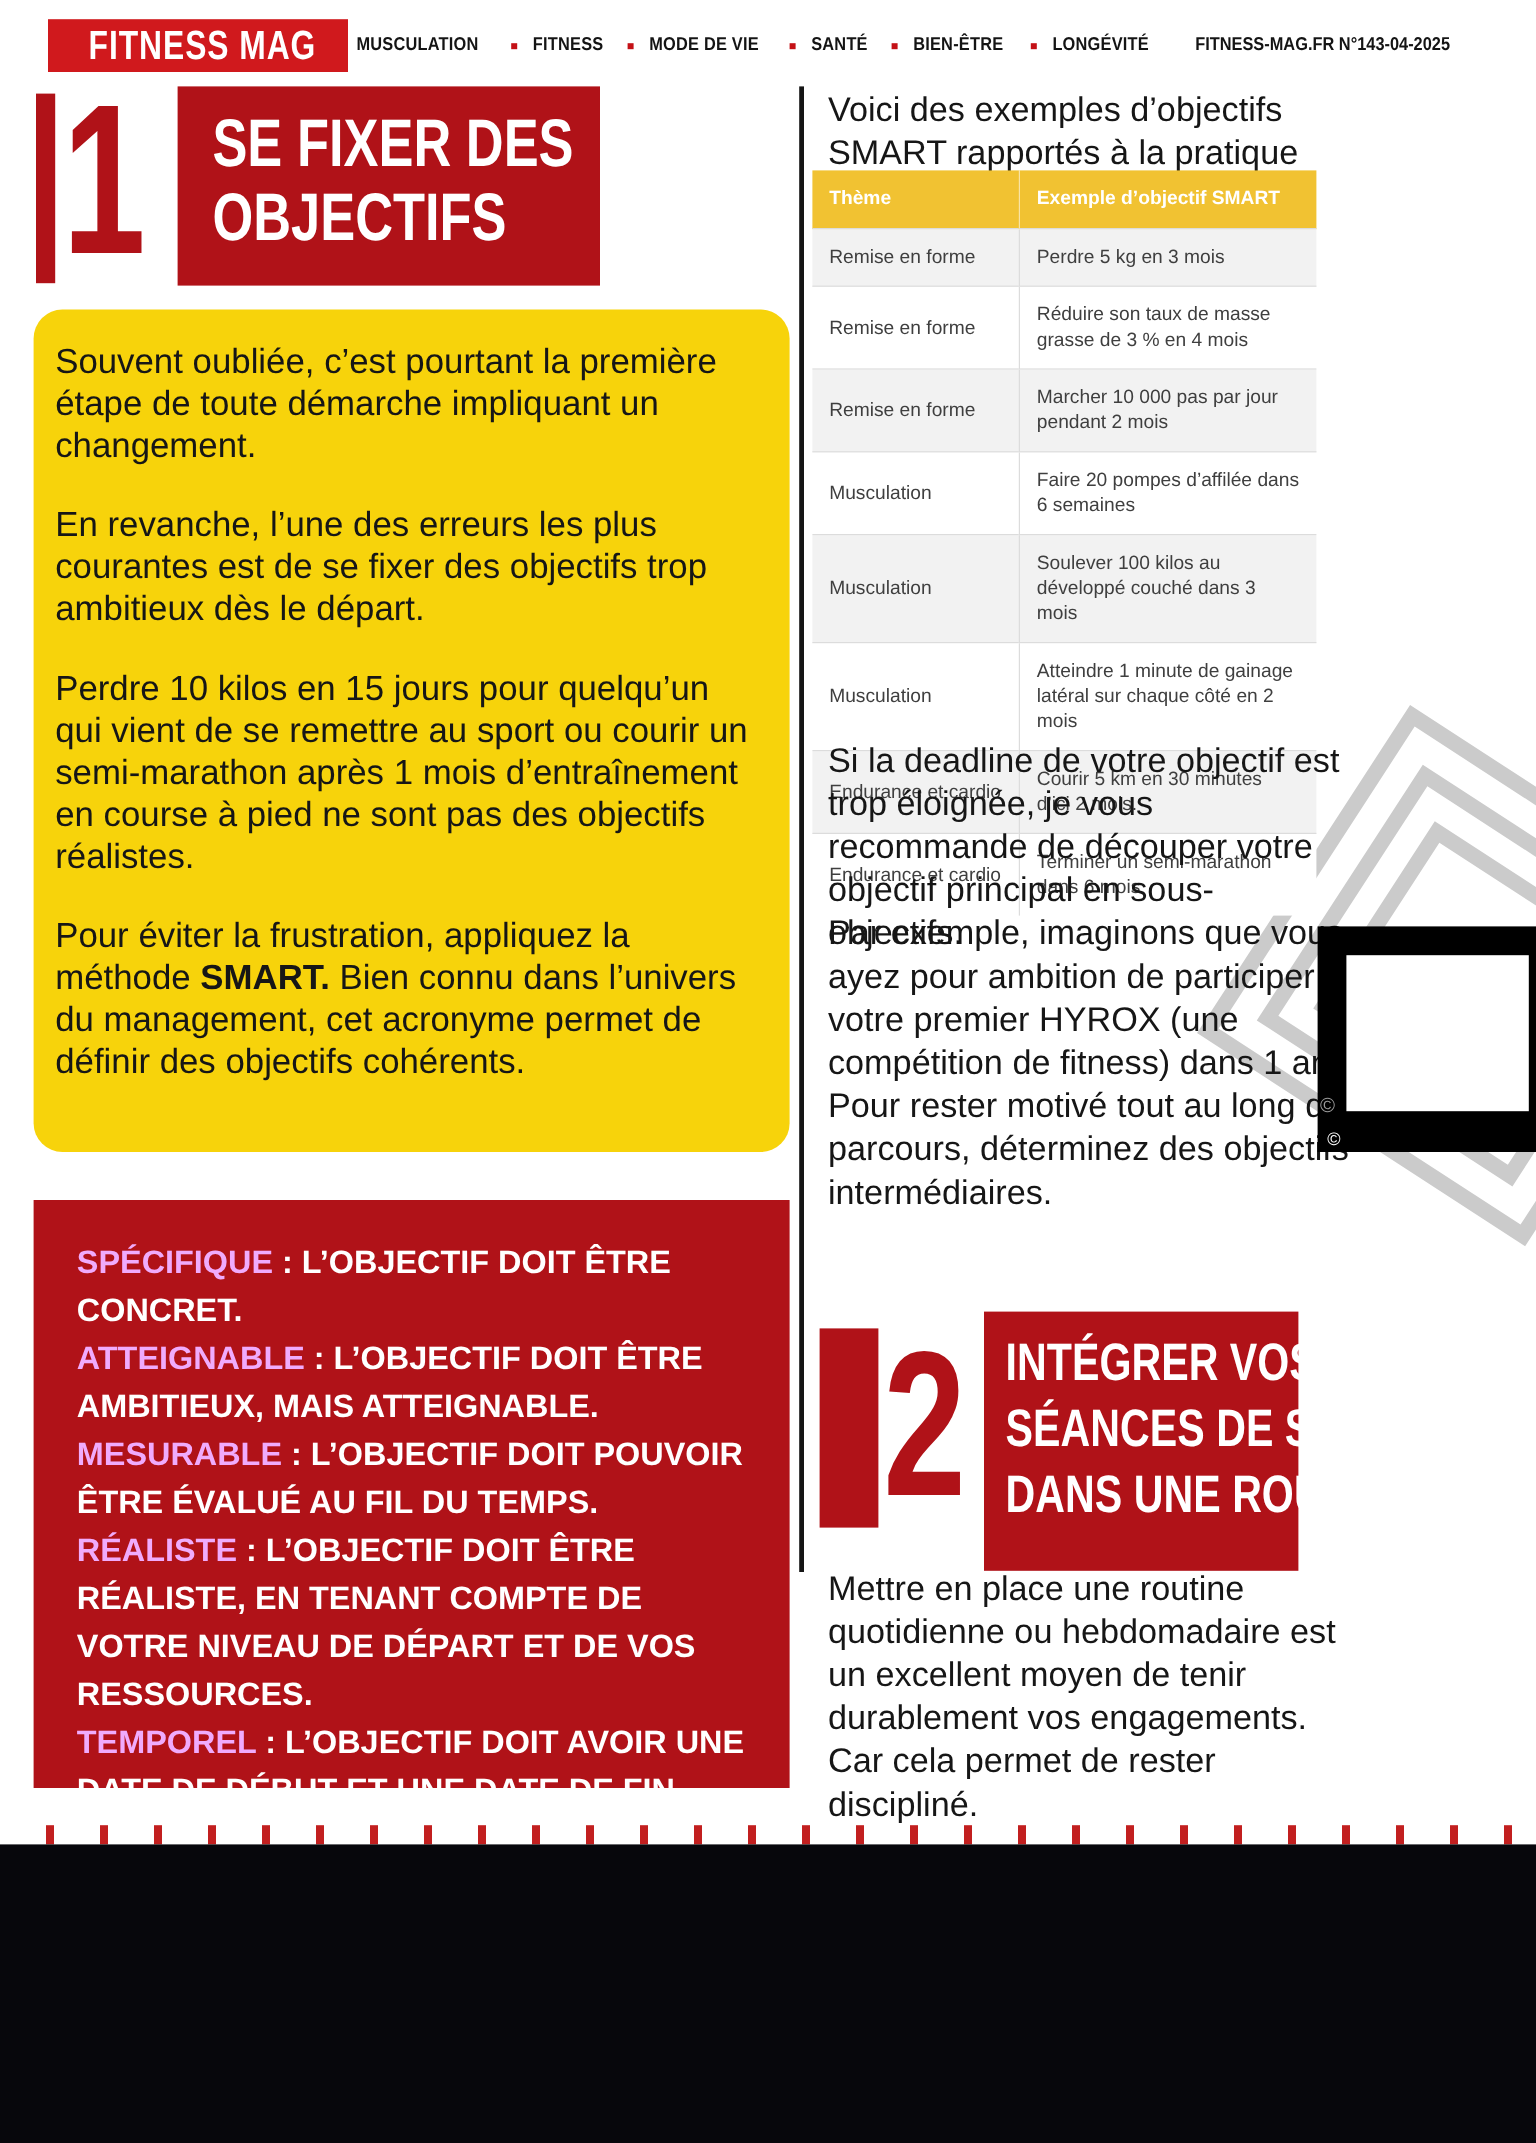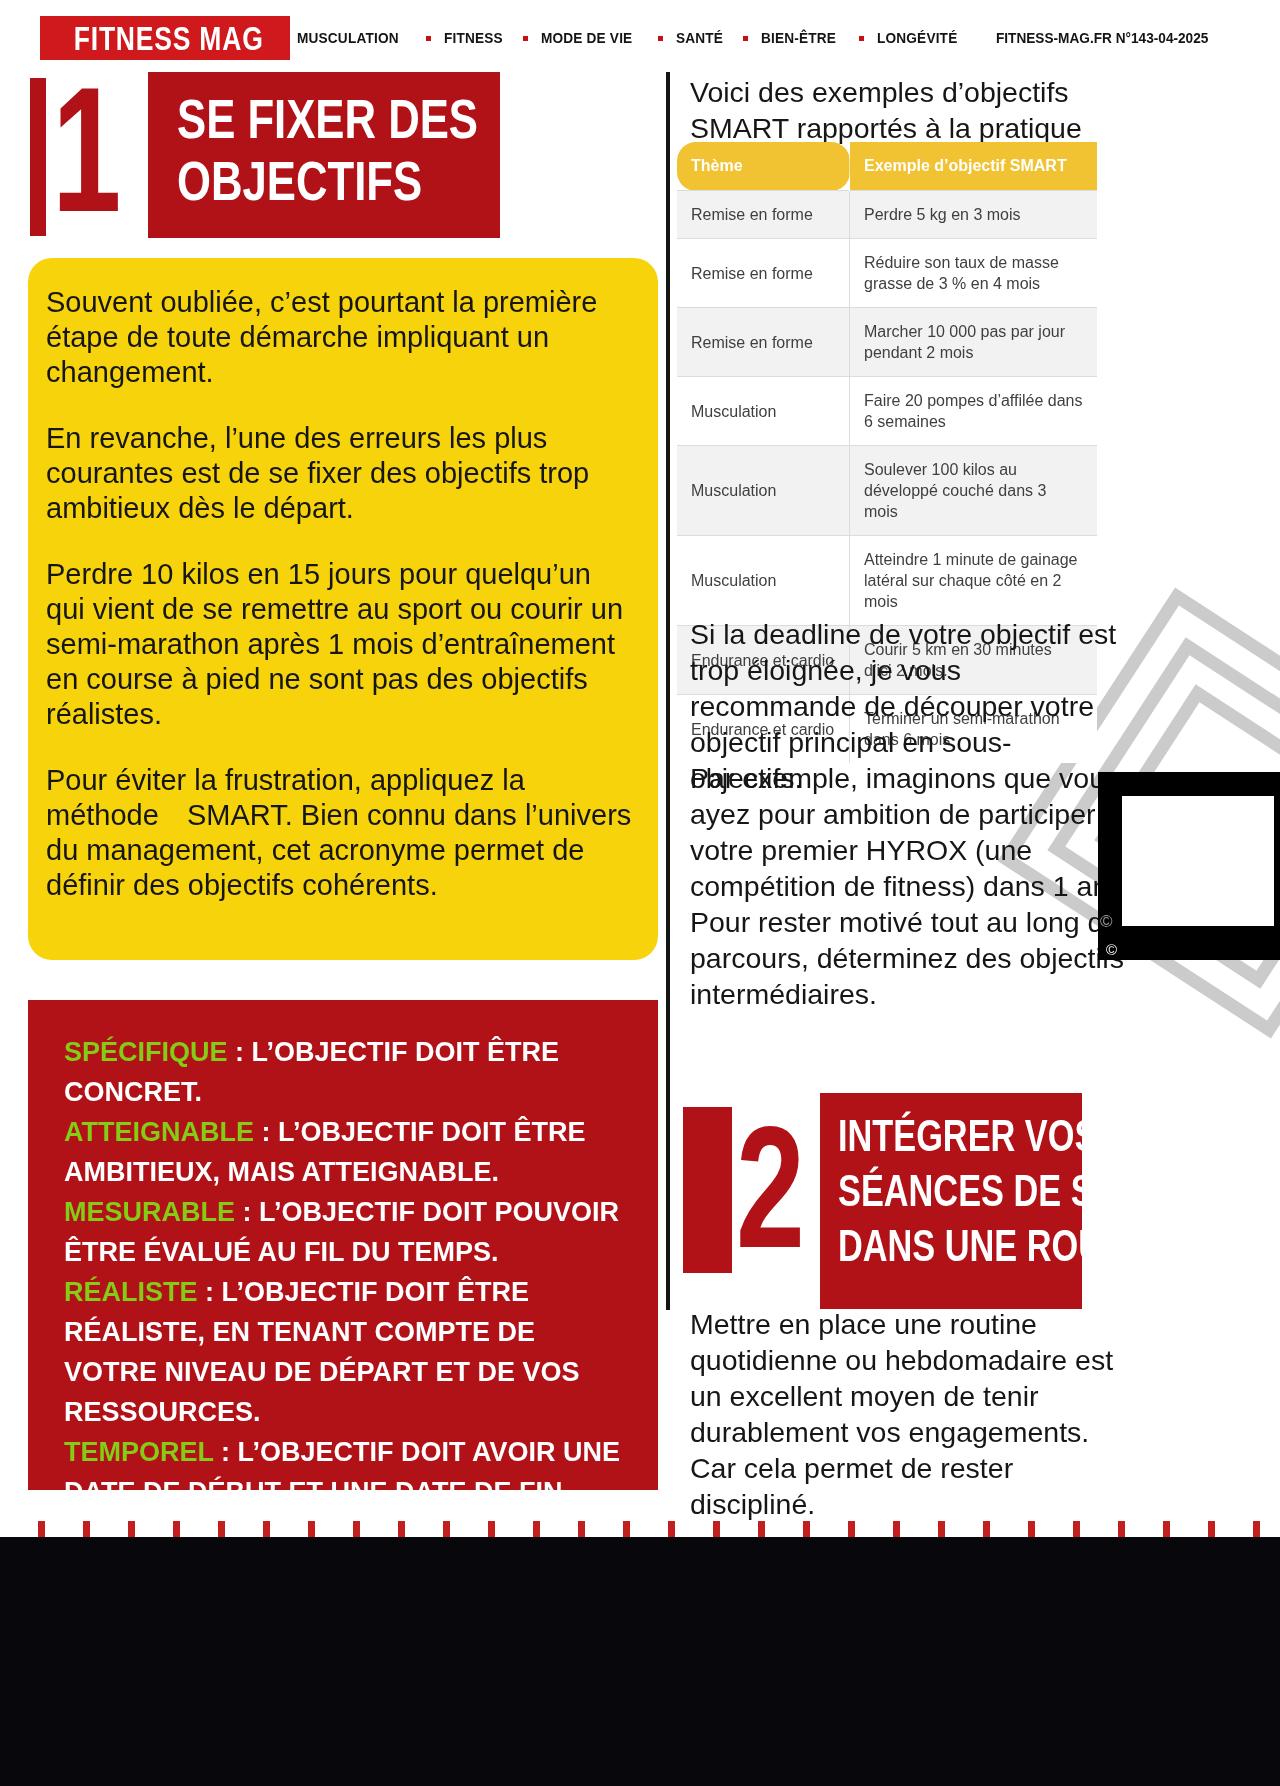--- a/index.html
+++ b/index.html
@@ -33,44 +33,44 @@
   .s2-num{left:736px;top:1098px;width:100px;height:180px;color:#b01218;
           font-size:172px;font-weight:bold;line-height:178px;}
   .s2-num span{transform:scaleX(0.72);transform-origin:0 50%;display:inline-block;}
   .s2-box{left:820px;top:1093px;width:262px;height:216px;padding:15px 0 0 18px;box-sizing:border-box;}
   .s2-box .line{height:55px;line-height:55px;color:#fff;font-weight:bold;font-size:44px;}
 
   
   .yellow-box{left:28px;top:258px;width:630px;height:702px;background:#f7d30b;border-radius:24px;
               padding:27px 22px 0 18px;box-sizing:border-box;font-size:29px;line-height:35px;color:#161616;}
   .yellow-box p{margin:0 0 31px 0;}
-  .yellow-box b{font-weight:normal;margin-left:20px;}
+  .yellow-box b{font-weight:bold;}
 
   
   .smart-box{left:28px;top:1000px;width:630px;height:490px;background:#b01218;
              padding:32px 26px 0 36px;box-sizing:border-box;}
   .smart-box .row{font-weight:bold;font-size:27px;line-height:40px;color:#fff;}
-  .smart-box .term{color:#84cc16;margin-top:28px;}
+  .smart-box .term{color:#f0abfc;margin-top:28px;}
 
   
   .divider{left:666px;top:72px;width:4px;height:1238px;background:#151515;}
 
   
   .rc-text{font-size:28.5px;line-height:36px;color:#161616;z-index:2;}
   .intro{left:690px;top:74px;width:430px;}
   .para-deadline{left:690px;top:616px;width:434px;}
   .para-hyrox{left:690px;top:760px;width:462px;}
   .s2-para{left:690px;top:1306px;width:452px;}
 
   
   .smart-table{left:677px;top:142px;width:420px;border-collapse:collapse;table-layout:fixed;
                font-size:16px;color:#3f3f3f;z-index:2;}
   .smart-table th{background:#f1c232;color:#fff;font-weight:bold;text-align:left;
                   padding:14px 14px;height:20px;}
-  .smart-table th:first-child{width:144px;border-right:1px solid rgba(255,255,255,.55);border-radius:19px;}
+  .smart-table th:first-child{width:144px;border-right:1px solid rgba(255,255,255,.55);}
   .smart-table td{padding:13px 14px;border-top:1px solid #dcdcdc;vertical-align:middle;line-height:21px;}
   .smart-table td:first-child{border-right:1px solid #dcdcdc;}
   .smart-table tbody tr:nth-child(odd){background:#f2f2f2;}
   .smart-table tbody tr:nth-child(even){background:#ffffff;}
 
   
   .spiral{left:1040px;top:640px;width:240px;height:330px;z-index:1;}
   .sq{position:absolute;border:13px solid #cbcbcb;transform:rotate(33deg);}
   .sq1{width:300px;height:300px;left:20px;top:10px;}
   .sq2{width:228px;height:228px;left:56px;top:46px;}

